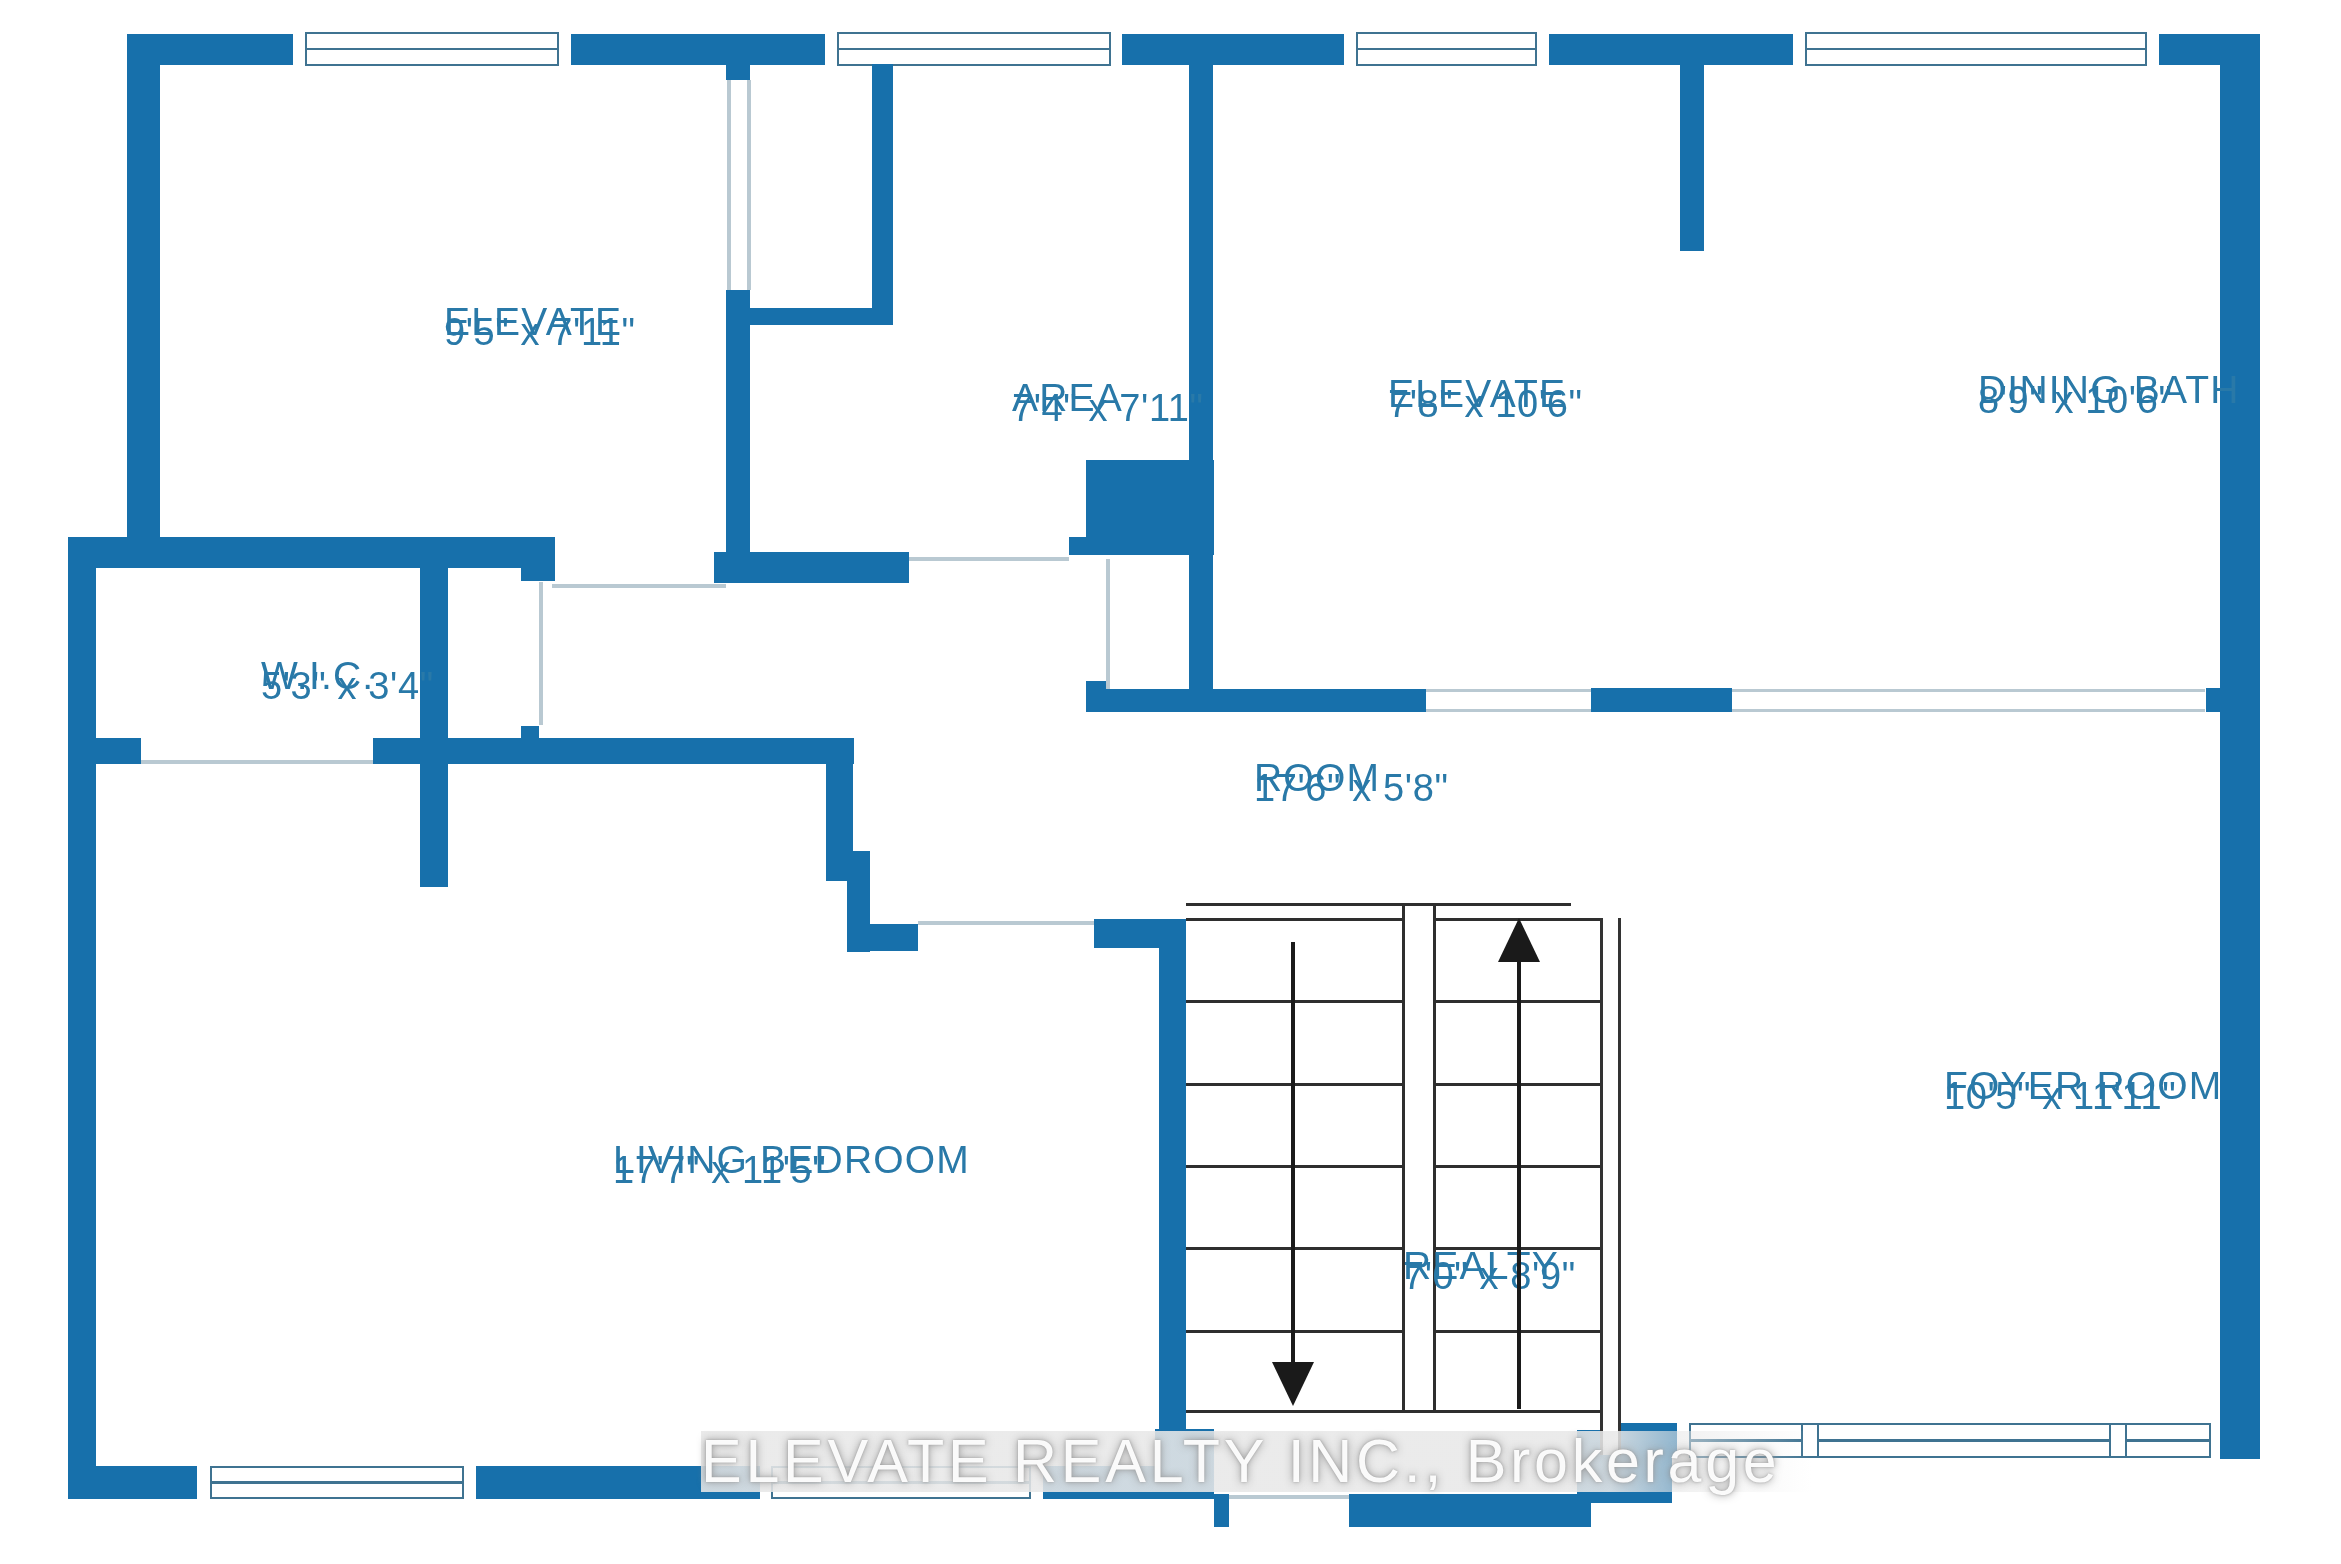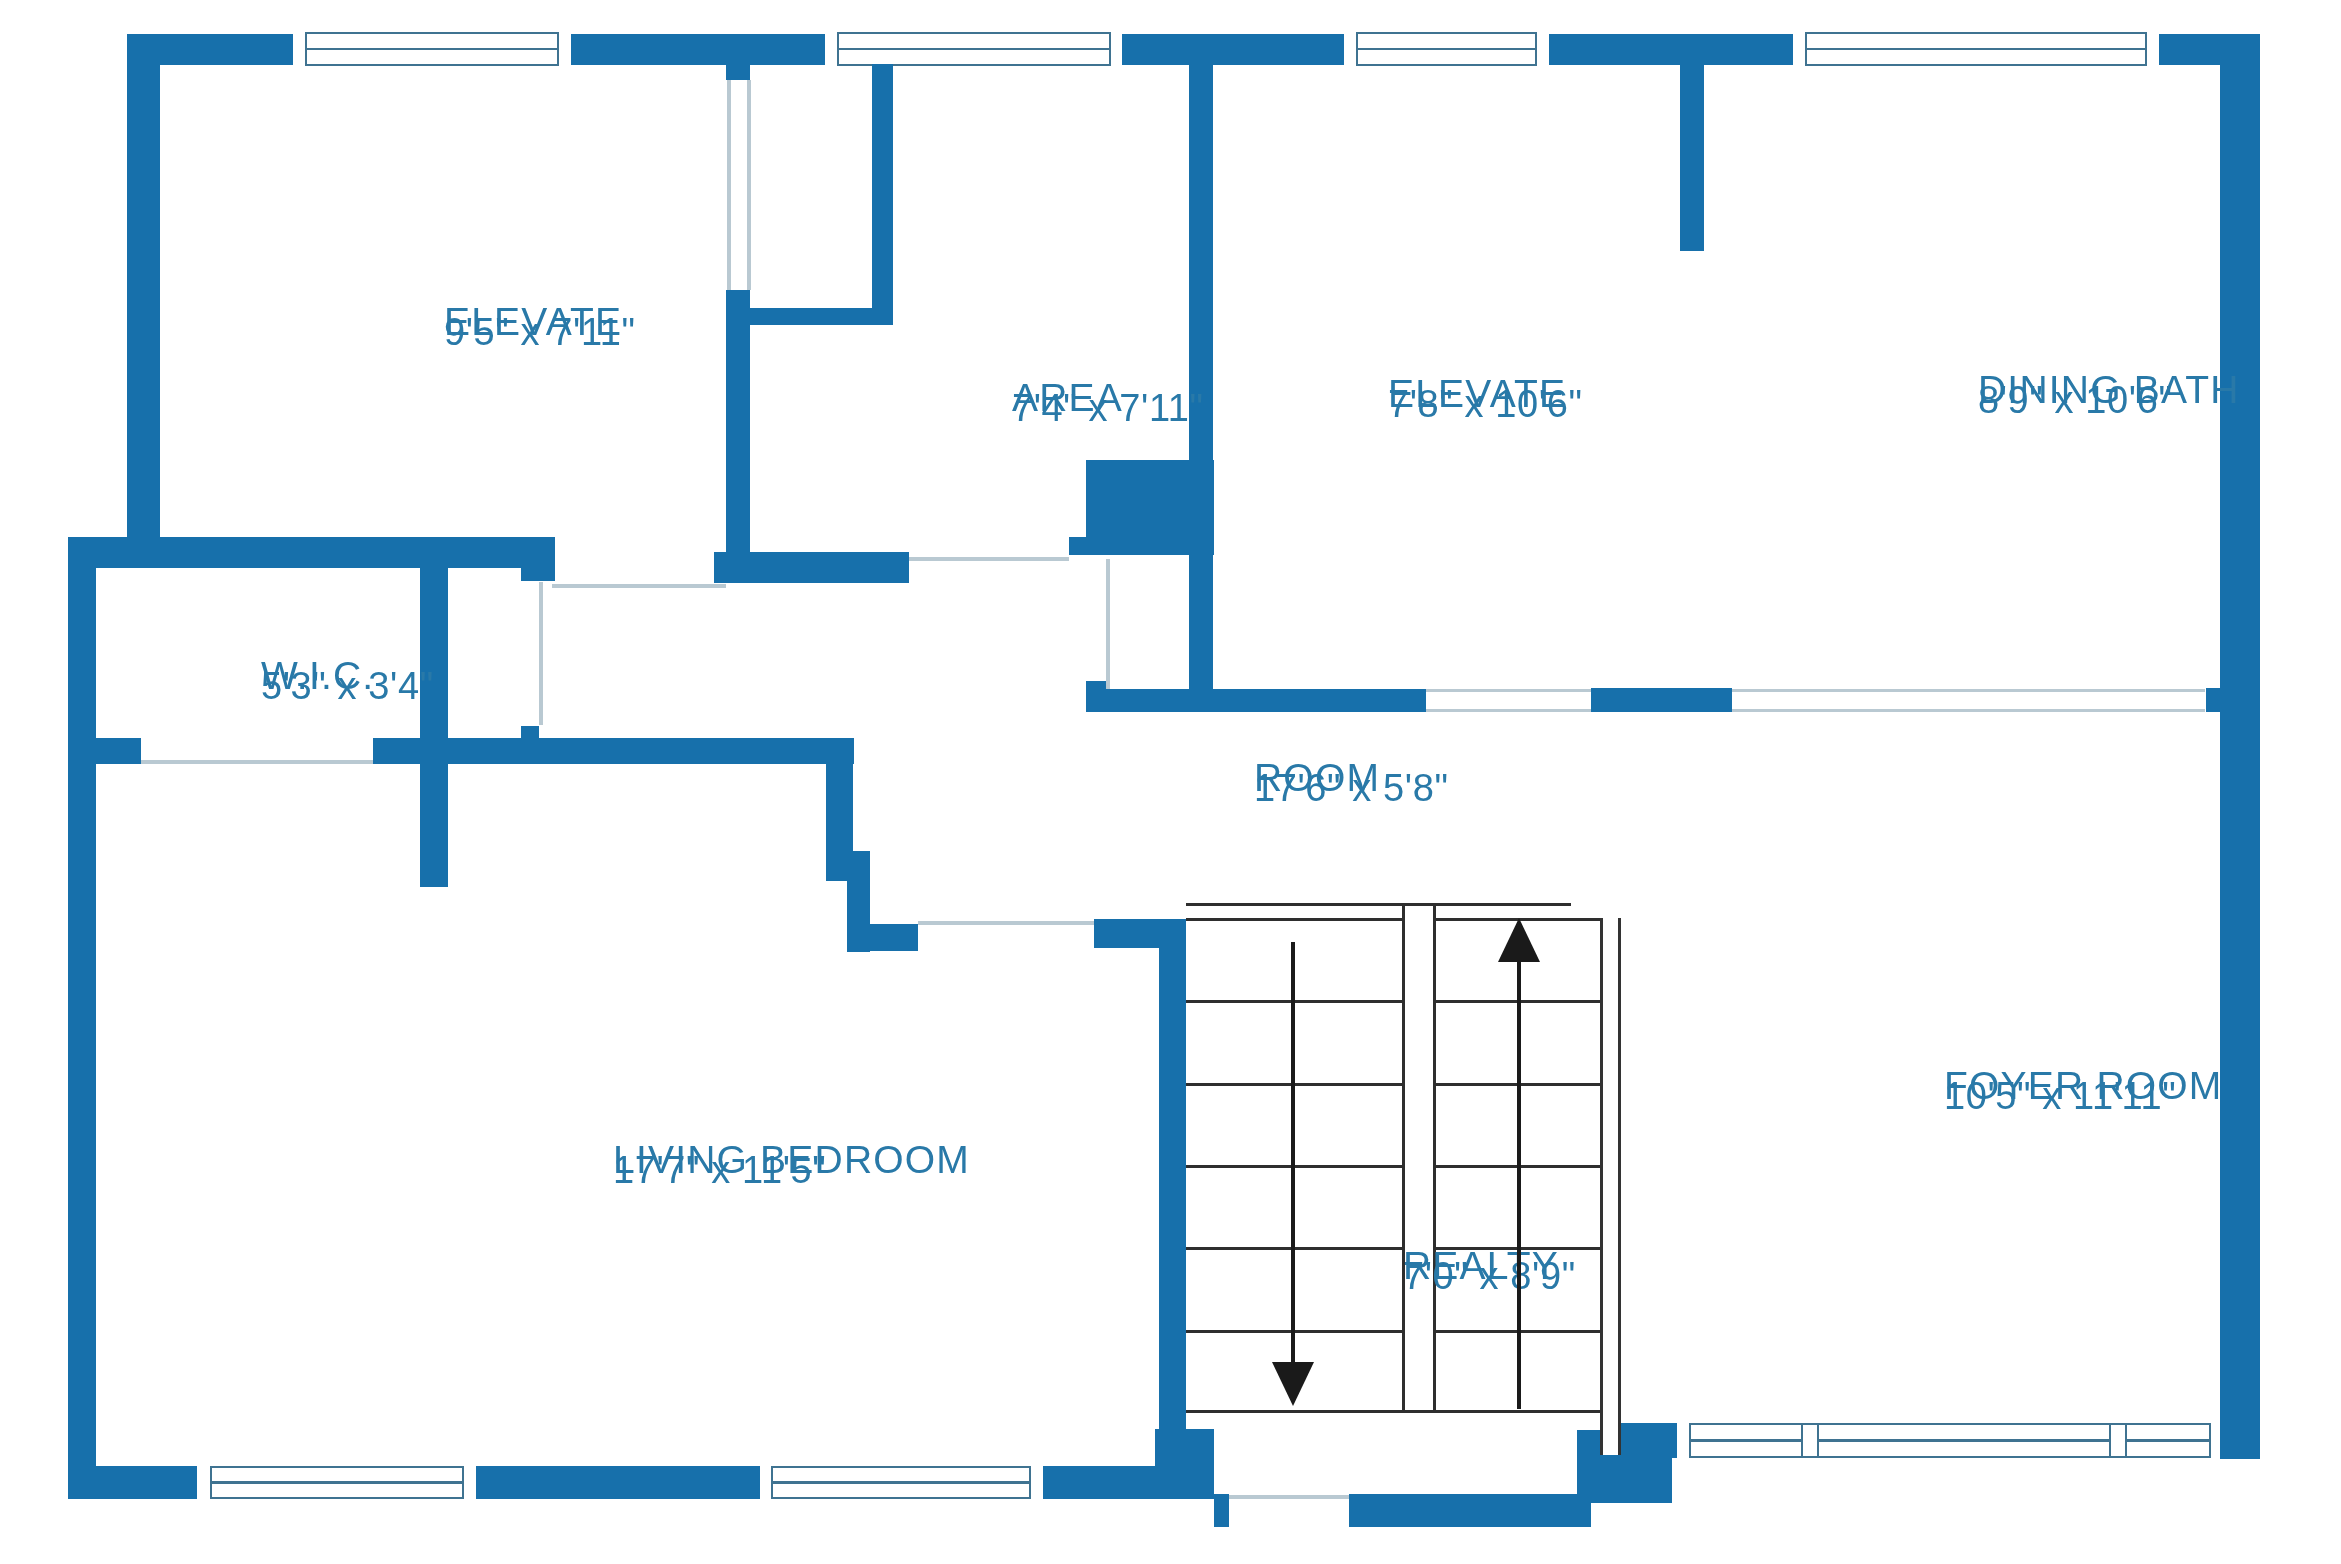--- a/index.html
+++ b/index.html
@@ -176,14 +176,15 @@
     <div class="dm">10'5" x 11'11"</div>
   </div>
 
   <div class="arrowshaft" style="left:1291px;top:942px;width:3.7px;height:422px;"></div>
   <div class="tri down" style="left:1272px;top:1362px;"></div>
   <div class="tri up" style="left:1498px;top:918px;"></div>
   <div class="arrowshaft" style="left:1517px;top:959px;width:3.7px;height:450px;"></div>
 
   <div class="rail" style="left:1600px;top:918px;width:21px;height:537px;"></div>
 
+  <div id="watermark">ELEVATE REALTY INC., Brokerage</div>
 </div>
 
 
 </body></html>

